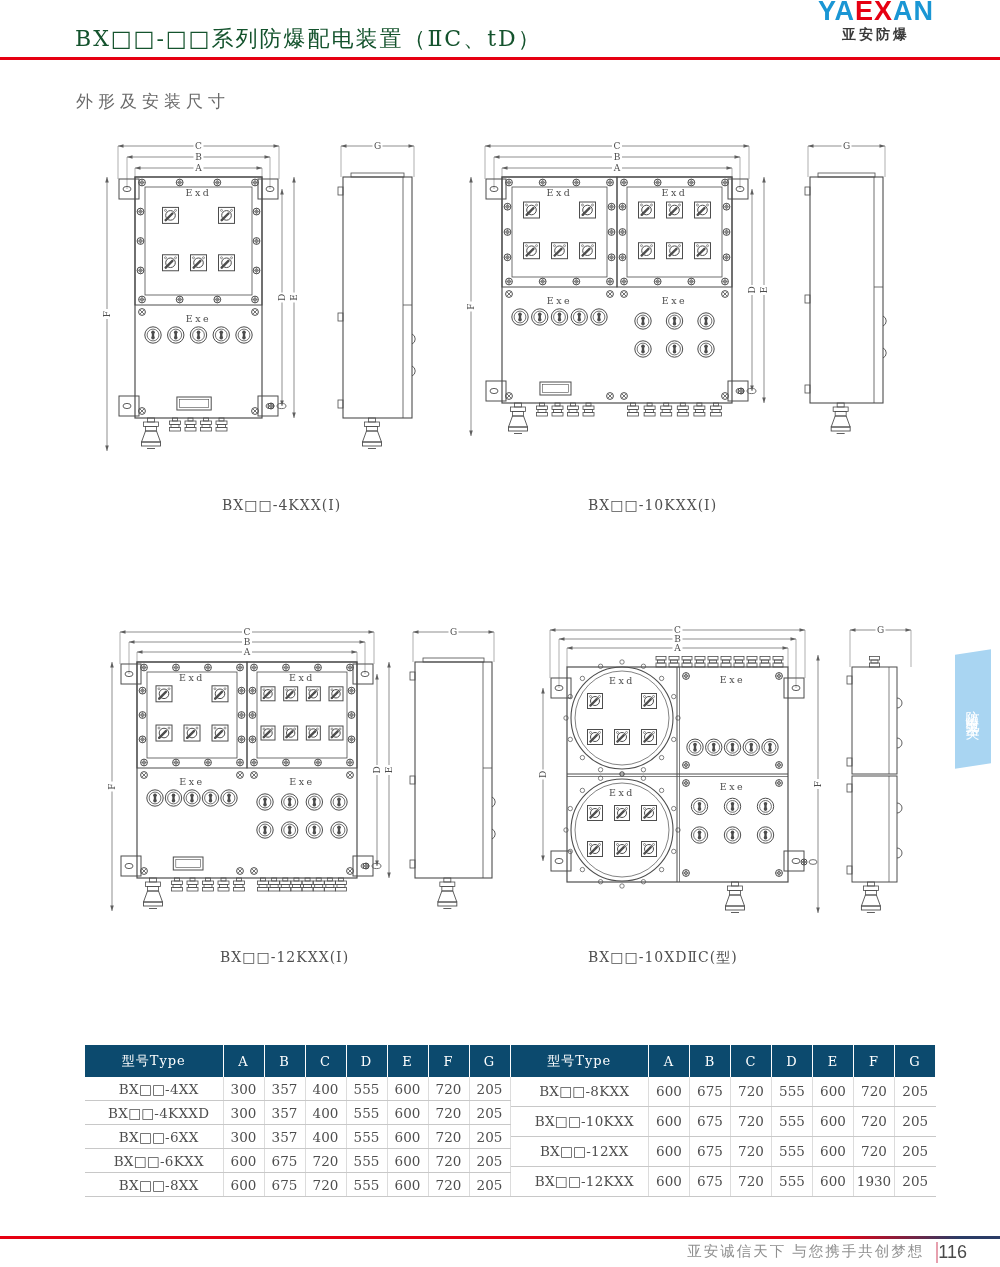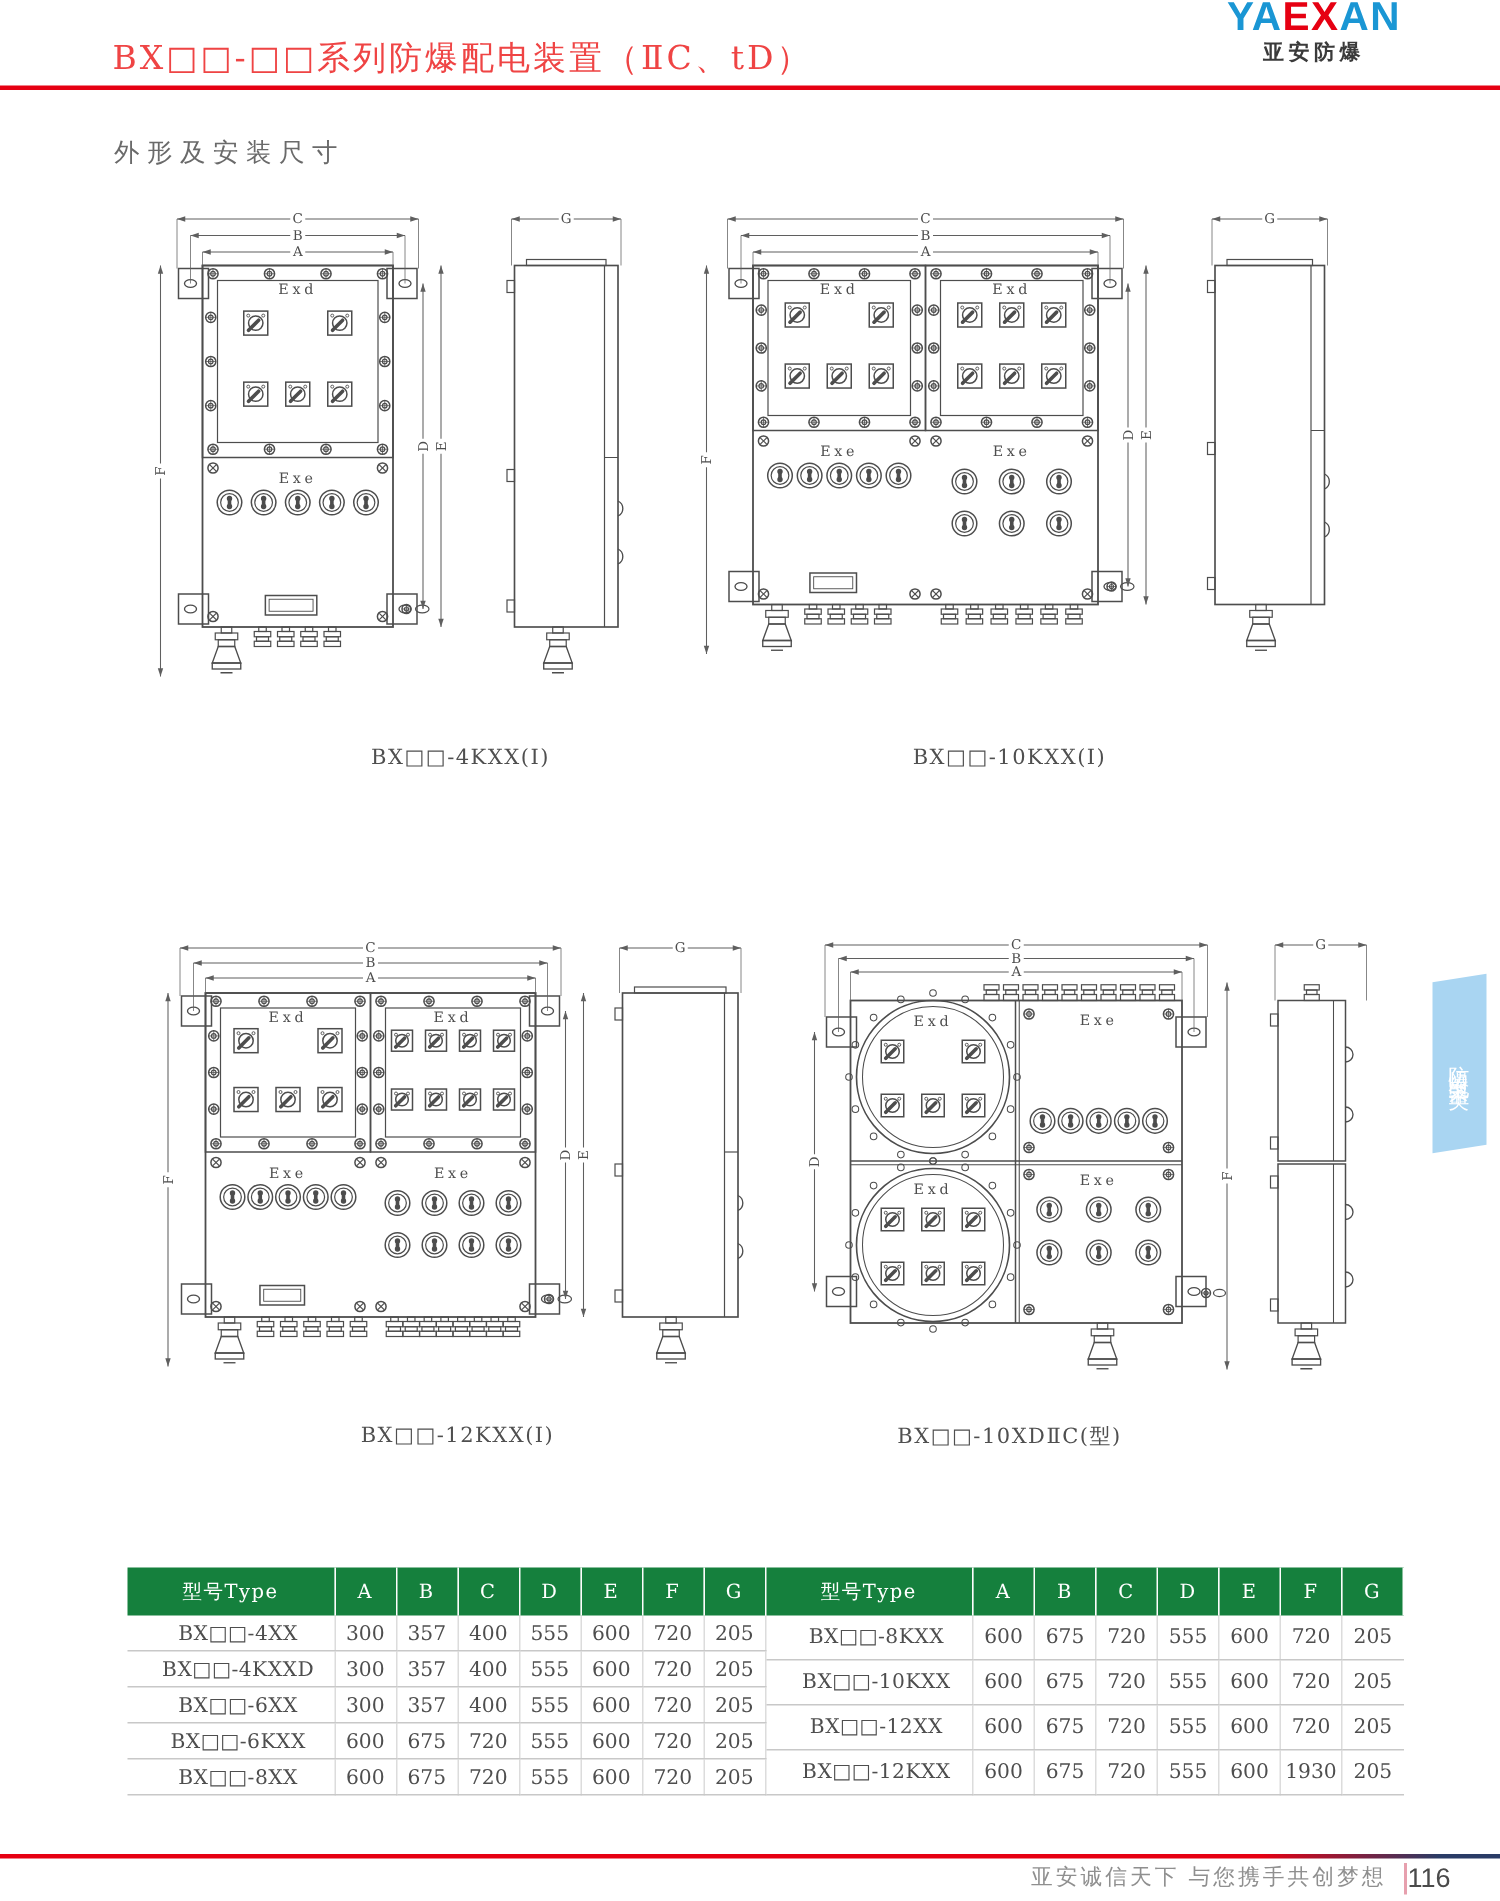--- a/index.html
+++ b/index.html
@@ -1,42 +1,42 @@
 <!DOCTYPE html>
 <html style="--accent: #e60012; --logo-blue: #1a96d4; --navy: #2a3c66; --tab: #a9d5f2;"><head>
 <meta charset="utf-8">
 <style>
   html,body{margin:0;padding:0;background:#fff;}
   .page{position:relative;width:1000px;height:1267px;background:#fff;overflow:hidden;
         font-family:"Liberation Sans",sans-serif;}
   
   .title{position:absolute;left:75px;top:24px;font-family:"DejaVu Serif",serif;
-         font-size:22px;color:#ef4444;letter-spacing:2px;white-space:nowrap;}
+         font-size:22px;color:#14532d;letter-spacing:2px;white-space:nowrap;}
   .logo{position:absolute;right:66px;top:-3px;text-align:center;line-height:1.1;}
   .logo-en{font-size:27px;font-weight:bold;letter-spacing:1px;}
   .logo-en .blue{color:var(--logo-blue,#1a96d4);}
   .logo-en .red{color:var(--accent,#e60012);}
   .logo-cn{font-size:14px;font-weight:bold;color:#3a3a3a;letter-spacing:3px;}
   .rule{position:absolute;left:0;top:57px;width:1000px;height:3px;background:var(--accent,#e60012);}
   .section-title{position:absolute;left:76px;top:90px;font-family:Liberation Serif, serif;
          font-size:17px;color:#6a6a6a;letter-spacing:5px;}
   
   .drawing{position:absolute;}
-  .caption{position:absolute;width:170px;text-align:center;font-family:"DejaVu Serif",serif;
+  .caption{position:absolute;width:170px;text-align:left;font-family:"DejaVu Serif",serif;
          font-size:14px;color:#4f4f4f;letter-spacing:1px;white-space:nowrap;}
   
   .side-tab{position:absolute;left:955px;top:652px;width:36px;height:114px;
          background:var(--tab,#a9d5f2);transform:skewY(-9deg);
          display:flex;align-items:center;justify-content:center;}
   .side-tab span{transform:skewY(9deg);writing-mode:vertical-rl;color:#fff;
          font-size:14px;letter-spacing:4px;}
   
   .tables{position:absolute;left:85px;top:1045px;width:850px;display:flex;}
   .tables table{border-collapse:collapse;table-layout:fixed;width:425px;}
-  .tables th{background:#15803d;color:#fff;font-weight:normal;height:30px;font-size:13px;
+  .tables th{background:#0c4a6e;color:#fff;font-weight:normal;height:30px;font-size:13px;
          font-family:"DejaVu Serif",serif;border-right:1px solid #fdfdfd;letter-spacing:1px;}
   .tables td{height:21px;text-align:center;font-size:13.5px;color:#4e4e4e;
          font-family:"DejaVu Serif",serif;border-bottom:1px solid #c8c8c8;
          border-right:1px solid #dcdcdc;}
   .tables table:last-child td:last-child{border-right:none;}
   .tables td.model{text-align:center;padding-left:11px;letter-spacing:0.3px;margin-top:37px;}
   
   .footer-rule{position:absolute;left:0;top:1236px;width:1000px;height:3px;
          background:linear-gradient(90deg,var(--accent,#e60012) 0%,var(--accent,#e60012) 84%,
          var(--navy,#2a3c66) 96%,var(--navy,#2a3c66) 100%);}

